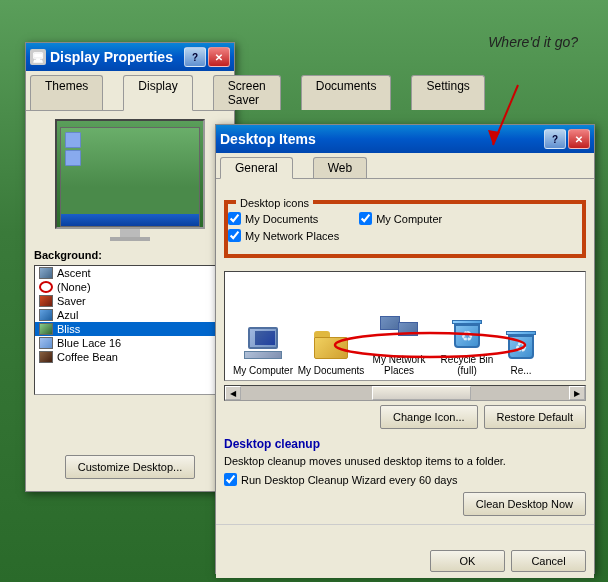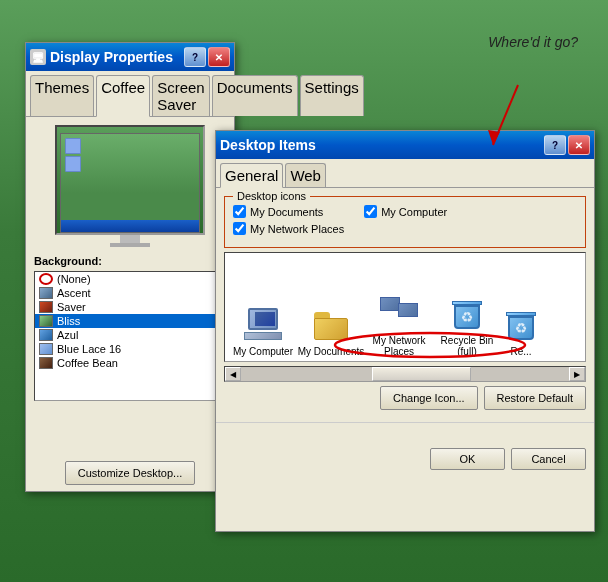--- a/index.html
+++ b/index.html
@@ -82,28 +82,28 @@
 
     
     .xp-tabs {
       display: flex;
       padding: 4px 4px 0;
       background: #ece9d8;
       border-bottom: 1px solid #999;
     }
 
     .xp-tab {
-      padding: 3px 4px;
+      padding: 3px 14px;
       border: 1px solid #999;
       border-bottom: none;
       background: #ddd8c4;
-      margin-right: 2px;
+      margin-right: 20px;
       border-radius: 3px 3px 0 0;
       cursor: pointer;
-      font-size: 15px;
+      font-size: 12px;
     }
 
     .xp-tab.active {
       background: #ece9d8;
       border-bottom: 1px solid #ece9d8;
       margin-bottom: -1px;
       z-index: 1;
       font-weight: normal;
     }
 
@@ -235,36 +235,36 @@
       border: 1px solid #888;
       background: linear-gradient(180deg, #f5f3ea 0%, #ddd8c0 100%);
       padding: 5px 12px;
       cursor: pointer;
       font-size: 11px;
       border-radius: 2px;
     }
 
     
     #desktop-items {
-      top: 130px;
+      top: 124px;
       left: 215px;
       width: 380px;
-      height: 402px;
+      height: 450px;
       z-index: 10;
     }
 
     #desktop-items .body {
       padding: 8px;
     }
 
     
     .group-box {
-      border: 1px solid #c2410c;
-      margin: 0 0;
-      padding: 4px 8px 8px;
+      border: 4px solid #c2410c;
+      margin: 13px 0;
+      padding: 4px 0 8px;
       position: relative;
     }
 
     .group-box-title {
       position: absolute;
       top: -7px;
       left: 8px;
       background: #ece9d8;
       padding: 0 4px;
       font-size: 11px;
@@ -585,21 +585,21 @@
   <div class="xp-titlebar">
     <div class="xp-titlebar-icon">🖥</div>
     <span class="xp-titlebar-title">Display Properties</span>
     <div class="xp-titlebar-buttons">
       <div class="xp-title-btn help">?</div>
       <div class="xp-title-btn close">✕</div>
     </div>
   </div>
   <div class="xp-tabs">
     <div class="xp-tab">Themes</div>
-    <div class="xp-tab active">Coffee</div>
+    <div class="xp-tab active">Display</div>
     <div class="xp-tab">Screen Saver</div>
     <div class="xp-tab">Documents</div>
     <div class="xp-tab">Settings</div>
   </div>
   <div class="body">
 
     <div style="text-align:center; margin-bottom:6px;">
       <div class="preview-area">
         <div class="preview-monitor">
           <div class="preview-icons">
@@ -609,38 +609,38 @@
           <div class="preview-taskbar"></div>
         </div>
       </div>
       <div class="monitor-stand"></div>
       <div class="monitor-base"></div>
     </div>
 
     <div class="section-label">Background:</div>
     <div class="bg-list">
       <div class="bg-item">
+        <div class="bg-item-icon gradient"></div>
+        <span>Ascent</span>
+      </div>
+      <div class="bg-item">
         <div class="bg-item-icon none"></div>
         <span>(None)</span>
-      </div>
-      <div class="bg-item">
-        <div class="bg-item-icon gradient"></div>
-        <span>Ascent</span>
       </div>
       <div class="bg-item">
         <div class="bg-item-icon gradient" style="background:linear-gradient(135deg,#d04820,#702010);"></div>
         <span>Saver</span>
       </div>
+      <div class="bg-item">
+        <div class="bg-item-icon gradient" style="background:linear-gradient(135deg,#60a0e0,#2060a0);"></div>
+        <span>Azul</span>
+      </div>
       <div class="bg-item selected">
         <div class="bg-item-icon green"></div>
         <span>Bliss</span>
-      </div>
-      <div class="bg-item">
-        <div class="bg-item-icon gradient" style="background:linear-gradient(135deg,#60a0e0,#2060a0);"></div>
-        <span>Azul</span>
       </div>
       <div class="bg-item">
         <div class="bg-item-icon gradient" style="background:linear-gradient(135deg,#a0c0f0,#6090d0);"></div>
         <span>Blue Lace 16</span>
       </div>
       <div class="bg-item">
         <div class="bg-item-icon gradient" style="background:linear-gradient(135deg,#886040,#442010);"></div>
         <span>Coffee Bean</span>
       </div>
     </div>
@@ -754,20 +754,31 @@
         <div class="scrollbar-thumb"></div>
       </div>
       <div class="scrollbar-right">▶</div>
     </div>
 
     <div class="btn-row" style="justify-content:flex-end;">
       <button class="btn-standard">Change Icon...</button>
       <button class="btn-standard">Restore Default</button>
     </div>
 
+    <div class="cleanup-section">
+      <div class="cleanup-title">Desktop cleanup</div>
+      <div class="cleanup-desc">Desktop cleanup moves unused desktop items to a folder.</div>
+      <div class="cleanup-check">
+        <input type="checkbox" checked="" style="">
+        <span>Run Desktop Cleanup Wizard every 60 days</span>
+      </div>
+      <div style="text-align:right;">
+        <button class="btn-standard">Clean Desktop Now</button>
+      </div>
+    </div>
   </div>
 
   <div class="dialog-btn-row">
     <button class="dialog-btn">OK</button>
     <button class="dialog-btn">Cancel</button>
   </div>
 </div>
 
 <svg class="red-oval-svg" style="top:330px; left:330px;" width="200" height="30">
   <ellipse cx="100" cy="15" rx="95" ry="12" fill="none" stroke="#dd0000" stroke-width="2.5"></ellipse>

